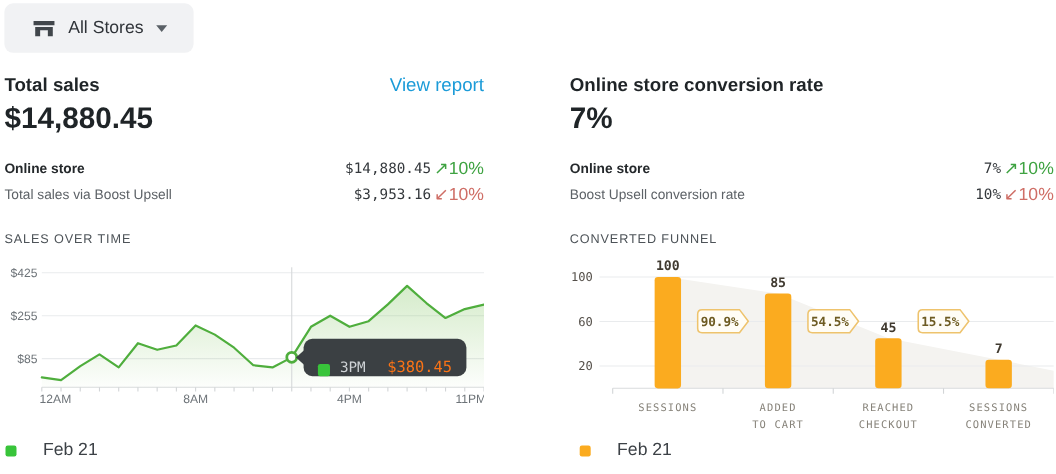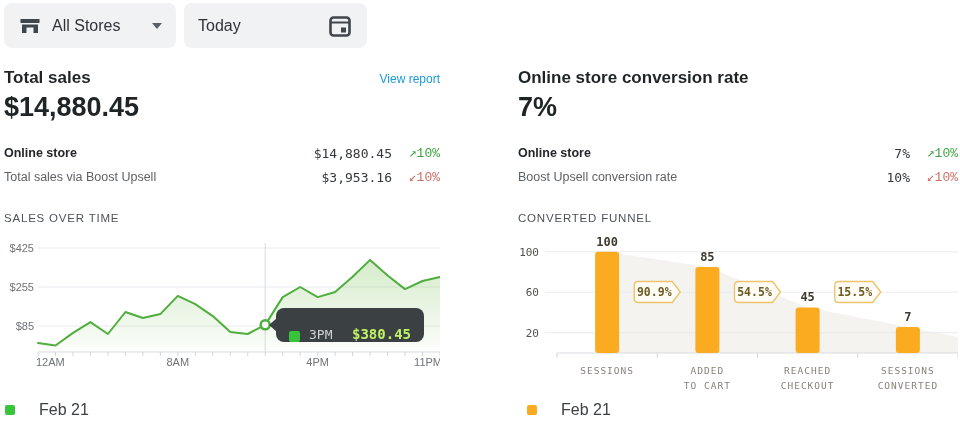--- a/index.html
+++ b/index.html
@@ -7,56 +7,56 @@
     --blue:#1b9bd8; --green:#4fae3d; --green-bright:#38c43a; --green-text:#3fa342;
     --red-text:#cf6e66; --orange:#fbab1f; --badge-border:#eec36d; --badge-text:#6d5b22;
     --tooltip-bg:#3b4043; --grid:#e9ebed; --axis:#d9dbdd; --tick-text:#6d7378;
   }
   *{box-sizing:border-box;margin:0;padding:0}
   body{font-family:"Liberation Sans",sans-serif;background:#e9e9e9}
   .stage{position:relative;width:960px;height:431px;background:var(--bg);overflow:hidden}
 
   
   .tb-btn{position:absolute;top:3px;height:45px;display:flex;align-items:center;gap:10px;
-    background:var(--btn-bg);border:none;border-radius:8px;padding:0 14px;cursor:pointer;
+    background:var(--btn-bg);border:none;border-radius:8px;padding:0 24px;cursor:pointer;
     font-family:"Liberation Sans",sans-serif;font-size:16px;font-weight:500;color:#2f3338}
   #store-btn{left:4px;width:172px}
   #date-btn{left:184px;width:183px}
   .caret{width:0;height:0;border-left:5px solid transparent;border-right:5px solid transparent;
     border-top:6px solid #5a6066;margin-left:auto}
   .cal-wrap{margin-left:auto;display:flex}
 
   
   .panel{position:absolute;top:62px;height:359px}
   .panel.left{left:4px;width:436px}
   .panel.right{left:518px;width:440px}
   .p-header{position:absolute;top:6px;left:0;right:0;display:flex;justify-content:space-between;align-items:baseline}
   .p-header h2{font-size:17px;font-weight:700;color:var(--ink)}
-  .report-link{font-size:12px;color:var(--blue);text-decoration:none}
+  .report-link{font-size:17px;color:var(--blue);text-decoration:none}
   .big{position:absolute;top:26px;left:0;font-size:27px;font-weight:700;color:var(--ink);line-height:38px}
   .rows{position:absolute;top:80px;left:0;right:0}
   .m-row{display:flex;align-items:center;height:22px;margin-bottom:2px}
   .m-label{flex:1;font-size:12.5px;color:var(--ink-soft)}
   .m-label.strong{color:#24282b;font-weight:700}
   .m-value{font-family:"DejaVu Sans Mono",monospace;font-size:13px;color:#34383c;text-align:right;min-width:110px}
-  .m-change{font-family:Liberation Mono, monospace;font-size:13px;width:48px;text-align:right}
+  .m-change{font-family:Liberation Sans, sans-serif;font-size:16px;width:48px;text-align:right}
   .m-change.up{color:var(--green-text)}
   .m-change.down{color:var(--red-text)}
   .sec-title{position:absolute;top:150px;left:0;font-size:11.5px;font-weight:400;color:#4d5358;letter-spacing:.8px}
   .chart{position:absolute;top:173px;left:0;right:0;height:162px}
   .chart svg{display:block}
 
   
   .tooltip{position:absolute;left:272px;top:73px;width:148px;height:34px;background:var(--tooltip-bg);
     border-radius:8px;display:flex;align-items:flex-end;padding:0 13px;z-index:3}
   .tooltip::before{content:"";position:absolute;left:-7px;top:10px;width:0;height:0;
     border-top:7px solid transparent;border-bottom:7px solid transparent;border-right:8px solid var(--tooltip-bg)}
   .tt-swatch{width:11px;height:11px;border-radius:2px;background:var(--green-bright);flex:none}
   .tt-time{font-family:"DejaVu Sans Mono",monospace;font-size:13px;color:#cfd3d6;margin-left:9px}
-  .tt-val{font-family:"DejaVu Sans Mono",monospace;font-size:14px;font-weight:700;color:#bef264;margin-left:auto}
+  .tt-val{font-family:"DejaVu Sans Mono",monospace;font-size:14px;font-weight:400;color:#f97316;margin-left:auto}
 
   
   .legend{position:absolute;top:339px;display:flex;align-items:center;gap:24px;font-size:16px;color:#3c4146}
   .panel.left .legend{left:1px}
   .panel.right .legend{left:9px}
   .sw{width:10px;height:10px;border-radius:2px;flex:none}
   .sw.green{background:var(--green-bright)}
   .sw.orange{background:var(--orange)}
 
   
@@ -78,30 +78,20 @@
 
   <button class="tb-btn" id="store-btn">
     <svg width="24" height="24" viewBox="0 0 24 24">
       <path d="M2.5 5h19v4h-19z" fill="#41464b"></path>
       <path d="M4 10.5h16V19h-4.5v-5.5h-7V19H4z" fill="#41464b"></path>
     </svg>
     <span>All Stores</span>
     <span class="caret"></span>
   </button>
 
-  <button class="tb-btn" id="date-btn">
-    <span>Today</span>
-    <span class="cal-wrap">
-      <svg width="26" height="26" viewBox="0 0 26 26">
-        <rect x="3.5" y="4.5" width="19" height="18" rx="3" fill="none" stroke="#41464b" stroke-width="2.6"></rect>
-        <path d="M3.5 8.5h19v2h-19z" fill="#41464b"></path>
-        <rect x="14" y="14.5" width="5" height="5" fill="#41464b"></rect>
-      </svg>
-    </span>
-  </button>
 
   <section class="panel left">
     <div class="p-header">
       <h2>Total sales</h2>
       <a href="#" class="report-link">View report</a>
     </div>
     <div class="big">$14,880.45</div>
 
     <div class="rows">
       <div class="m-row">

